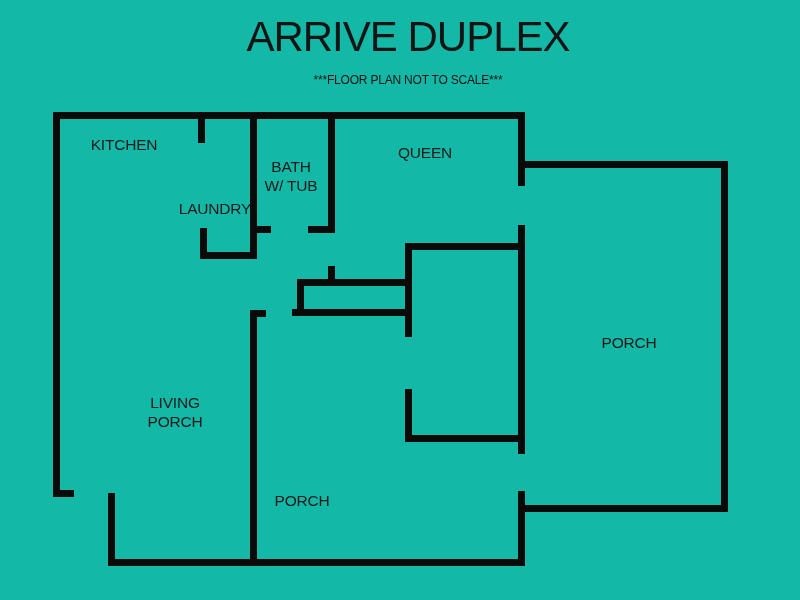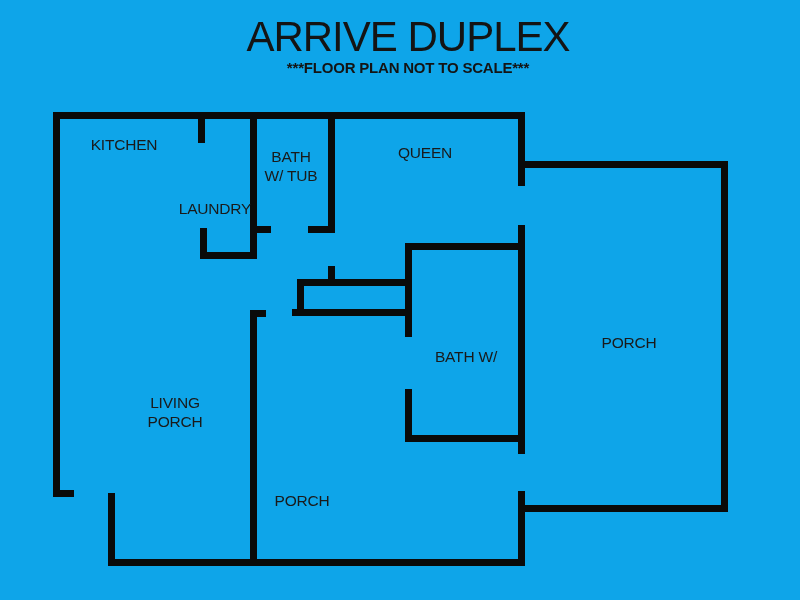--- a/index.html
+++ b/index.html
@@ -5,44 +5,44 @@
   html, body {
     margin: 0;
     padding: 0;
     background: #ffffff;
     font-family: "Liberation Sans", sans-serif;
   }
   .stage {
     position: relative;
     width: 800px;
     height: 600px;
-    background: #0ea5e9;
+    background: #14b8a6;
     overflow: hidden;
   }
   .header {
     position: absolute;
     top: 14px;
     left: 16px;
     right: 0;
     text-align: center;
   }
   .title {
     font-size: 42px;
     line-height: 46px;
     letter-spacing: -1px;
     font-weight: 400;
     color: #141414;
   }
   .subtitle {
-    font-size: 15px;
+    font-size: 12px;
     line-height: 13px;
     letter-spacing: -0.2px;
-    font-weight: 700;
+    font-weight: 400;
     color: #141414;
-    margin-top: 1px;
+    margin-top: 14px;
   }
   .floor-plan {
     position: absolute;
     inset: 0;
   }
   .wall {
     position: absolute;
   }
   .room-label {
     position: absolute;
@@ -92,32 +92,31 @@
       <div class="wall" style="left: 405px; top: 389px; width: 7px; height: 53px; background: rgb(10, 10, 10);"></div>
       <div class="wall" style="left: 405px; top: 435px; width: 120px; height: 7px; background: rgb(10, 10, 10);"></div>
       <div class="wall" style="left: 250px; top: 310px; width: 7px; height: 256px; background: rgb(10, 10, 10);"></div>
       <div class="wall" style="left: 250px; top: 310px; width: 16px; height: 7px; background: rgb(10, 10, 10);"></div>
       <div class="room-label" style="left: 124px; top: 144px; color: rgb(26, 26, 26);">
         <div>KITCHEN</div>
       </div>
       <div class="room-label" style="left: 215px; top: 184px; color: rgb(26, 26, 26); margin-top: 24px;">
         <div>LAUNDRY</div>
       </div>
-      <div class="room-label" style="left: 291px; top: 166px; color: rgb(26, 26, 26);">
+      <div class="room-label" style="left: 291px; top: 176px; color: rgb(26, 26, 26);">
         <div>BATH</div>
         <div>W/ TUB</div>
       </div>
       <div class="room-label" style="left: 425px; top: 152px; color: rgb(26, 26, 26);">
         <div>QUEEN</div>
       </div>
       <div class="room-label" style="left: 629px; top: 342px; color: rgb(26, 26, 26);">
         <div>PORCH</div>
       </div>
       <div class="room-label" style="left: 466px; top: 356px; color: rgb(26, 26, 26);">
-        <div>BATH W/</div>
       </div>
       <div class="room-label" style="left: 175px; top: 412px; color: rgb(26, 26, 26);">
         <div>LIVING</div>
         <div>PORCH</div>
       </div>
       <div class="room-label" style="left: 302px; top: 500px; color: rgb(26, 26, 26);">
         <div>PORCH</div>
       </div>
     </div>
 </div>

